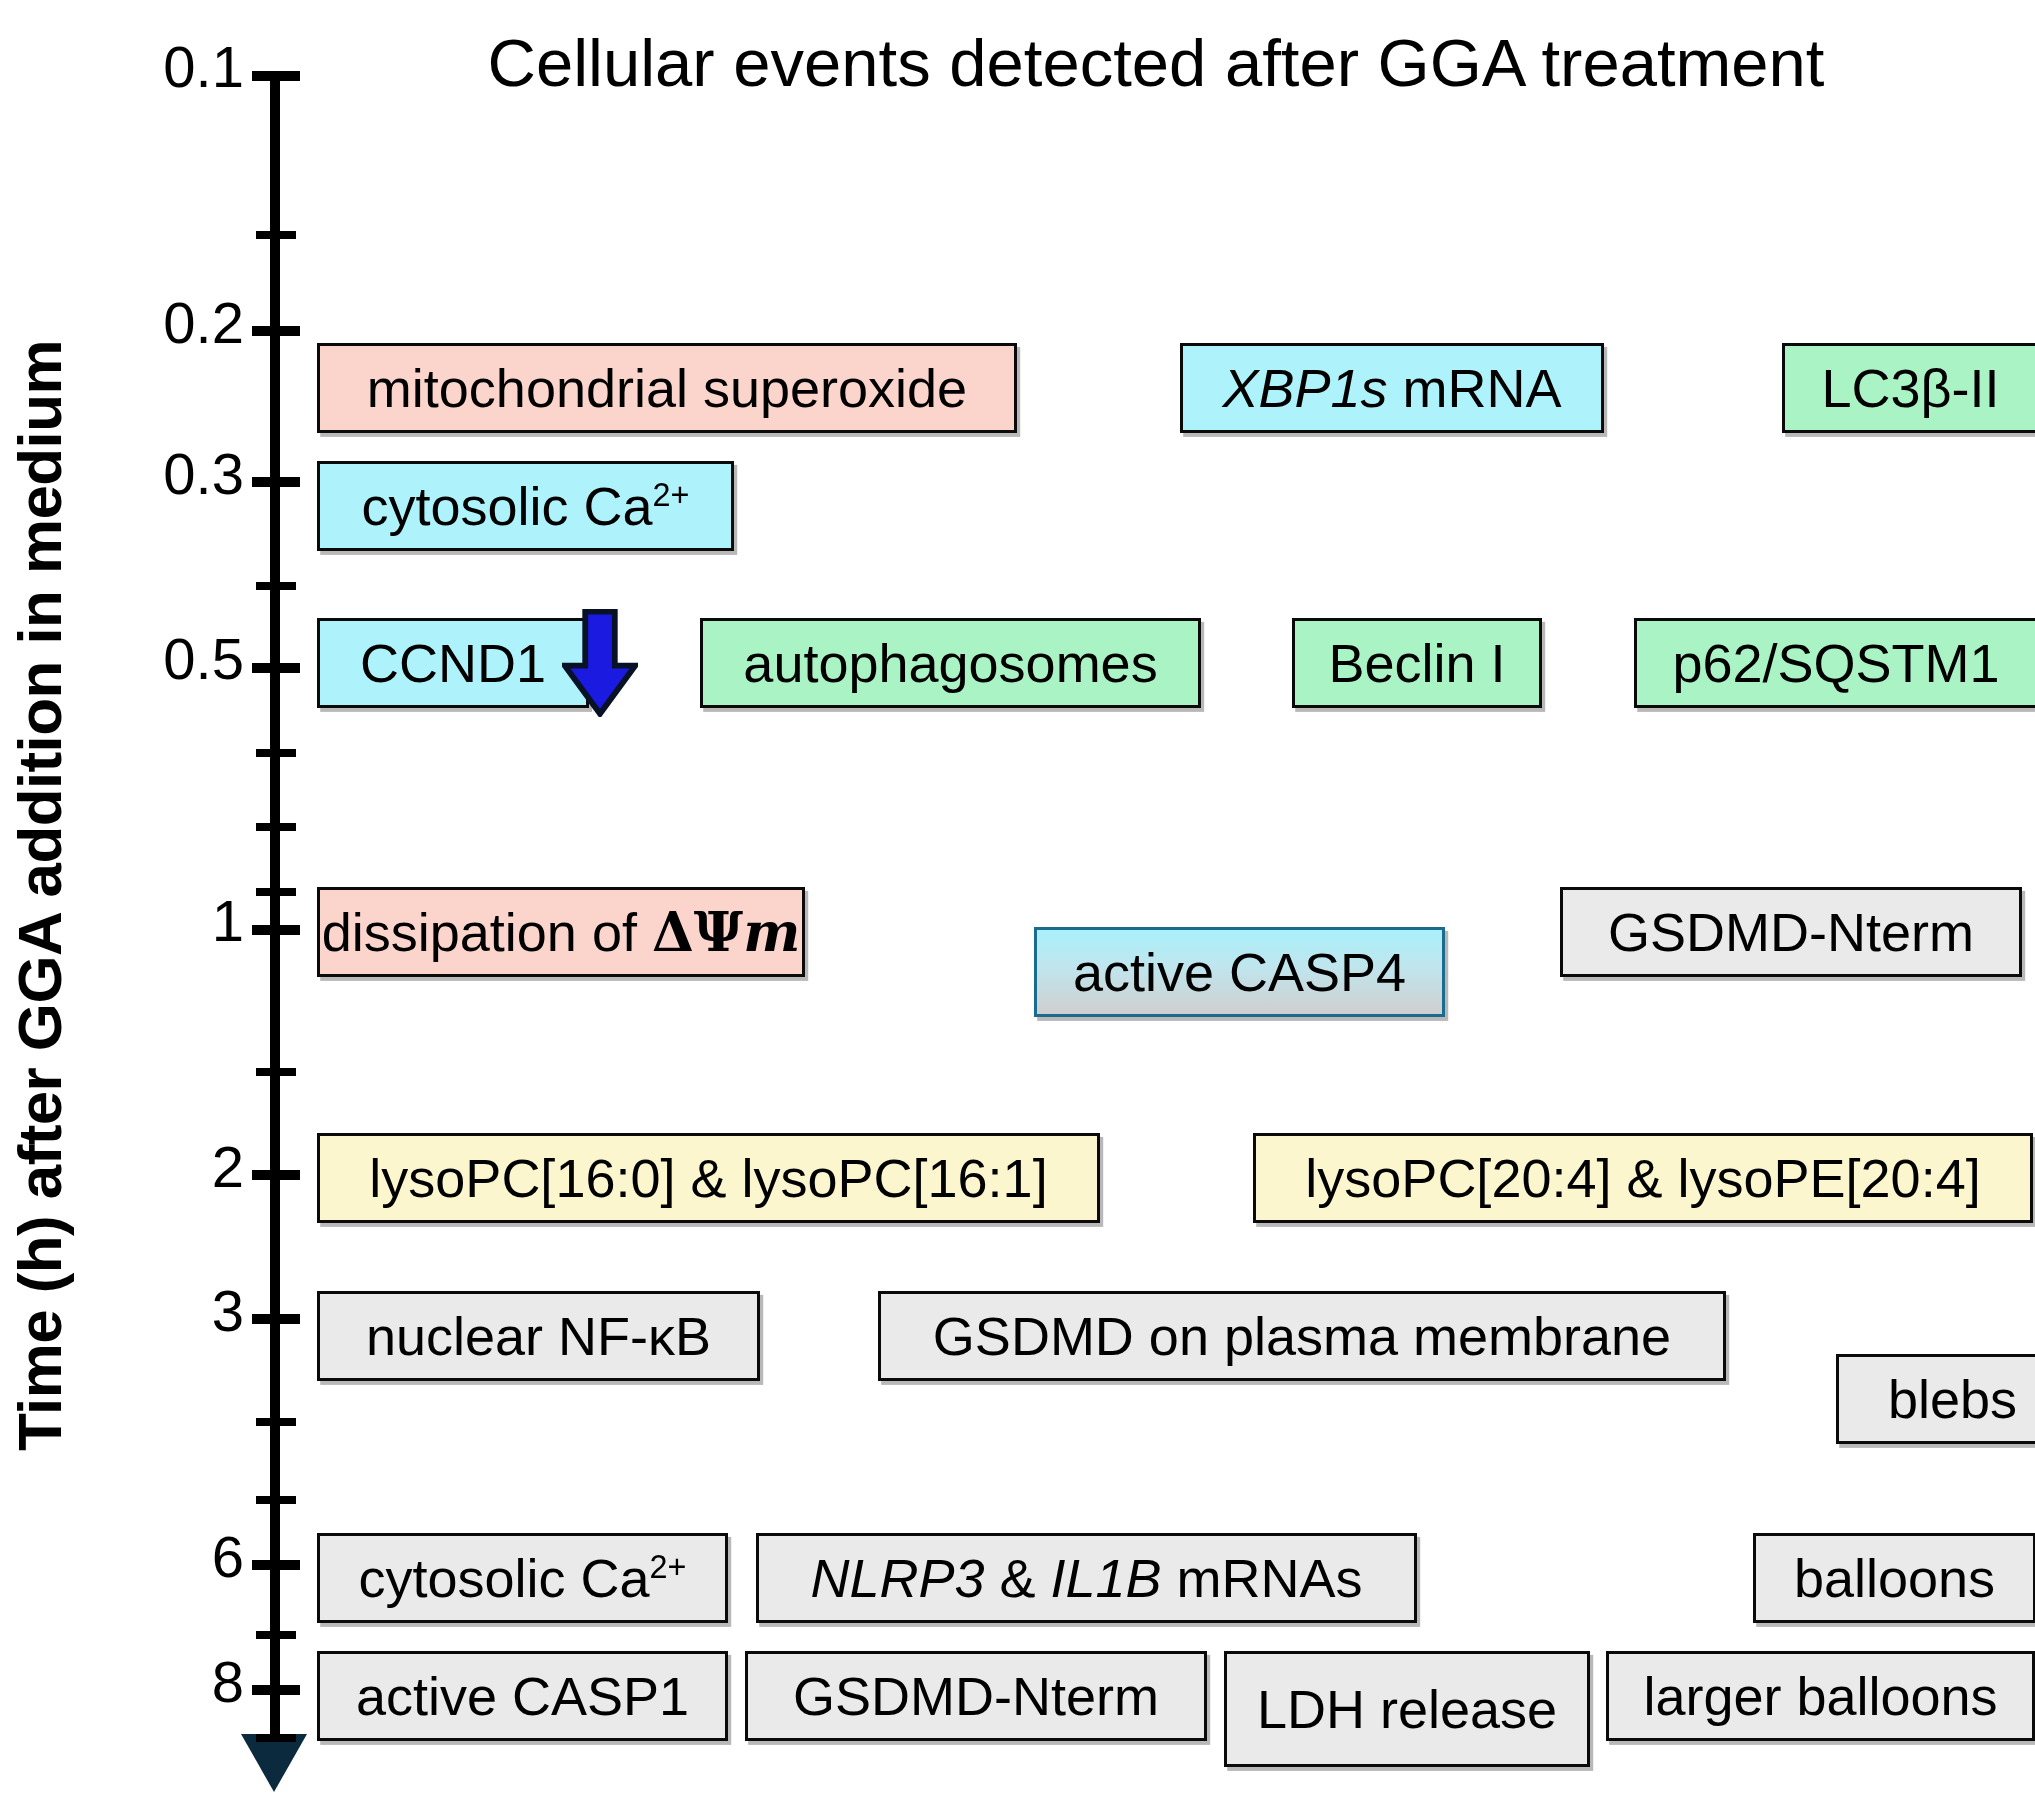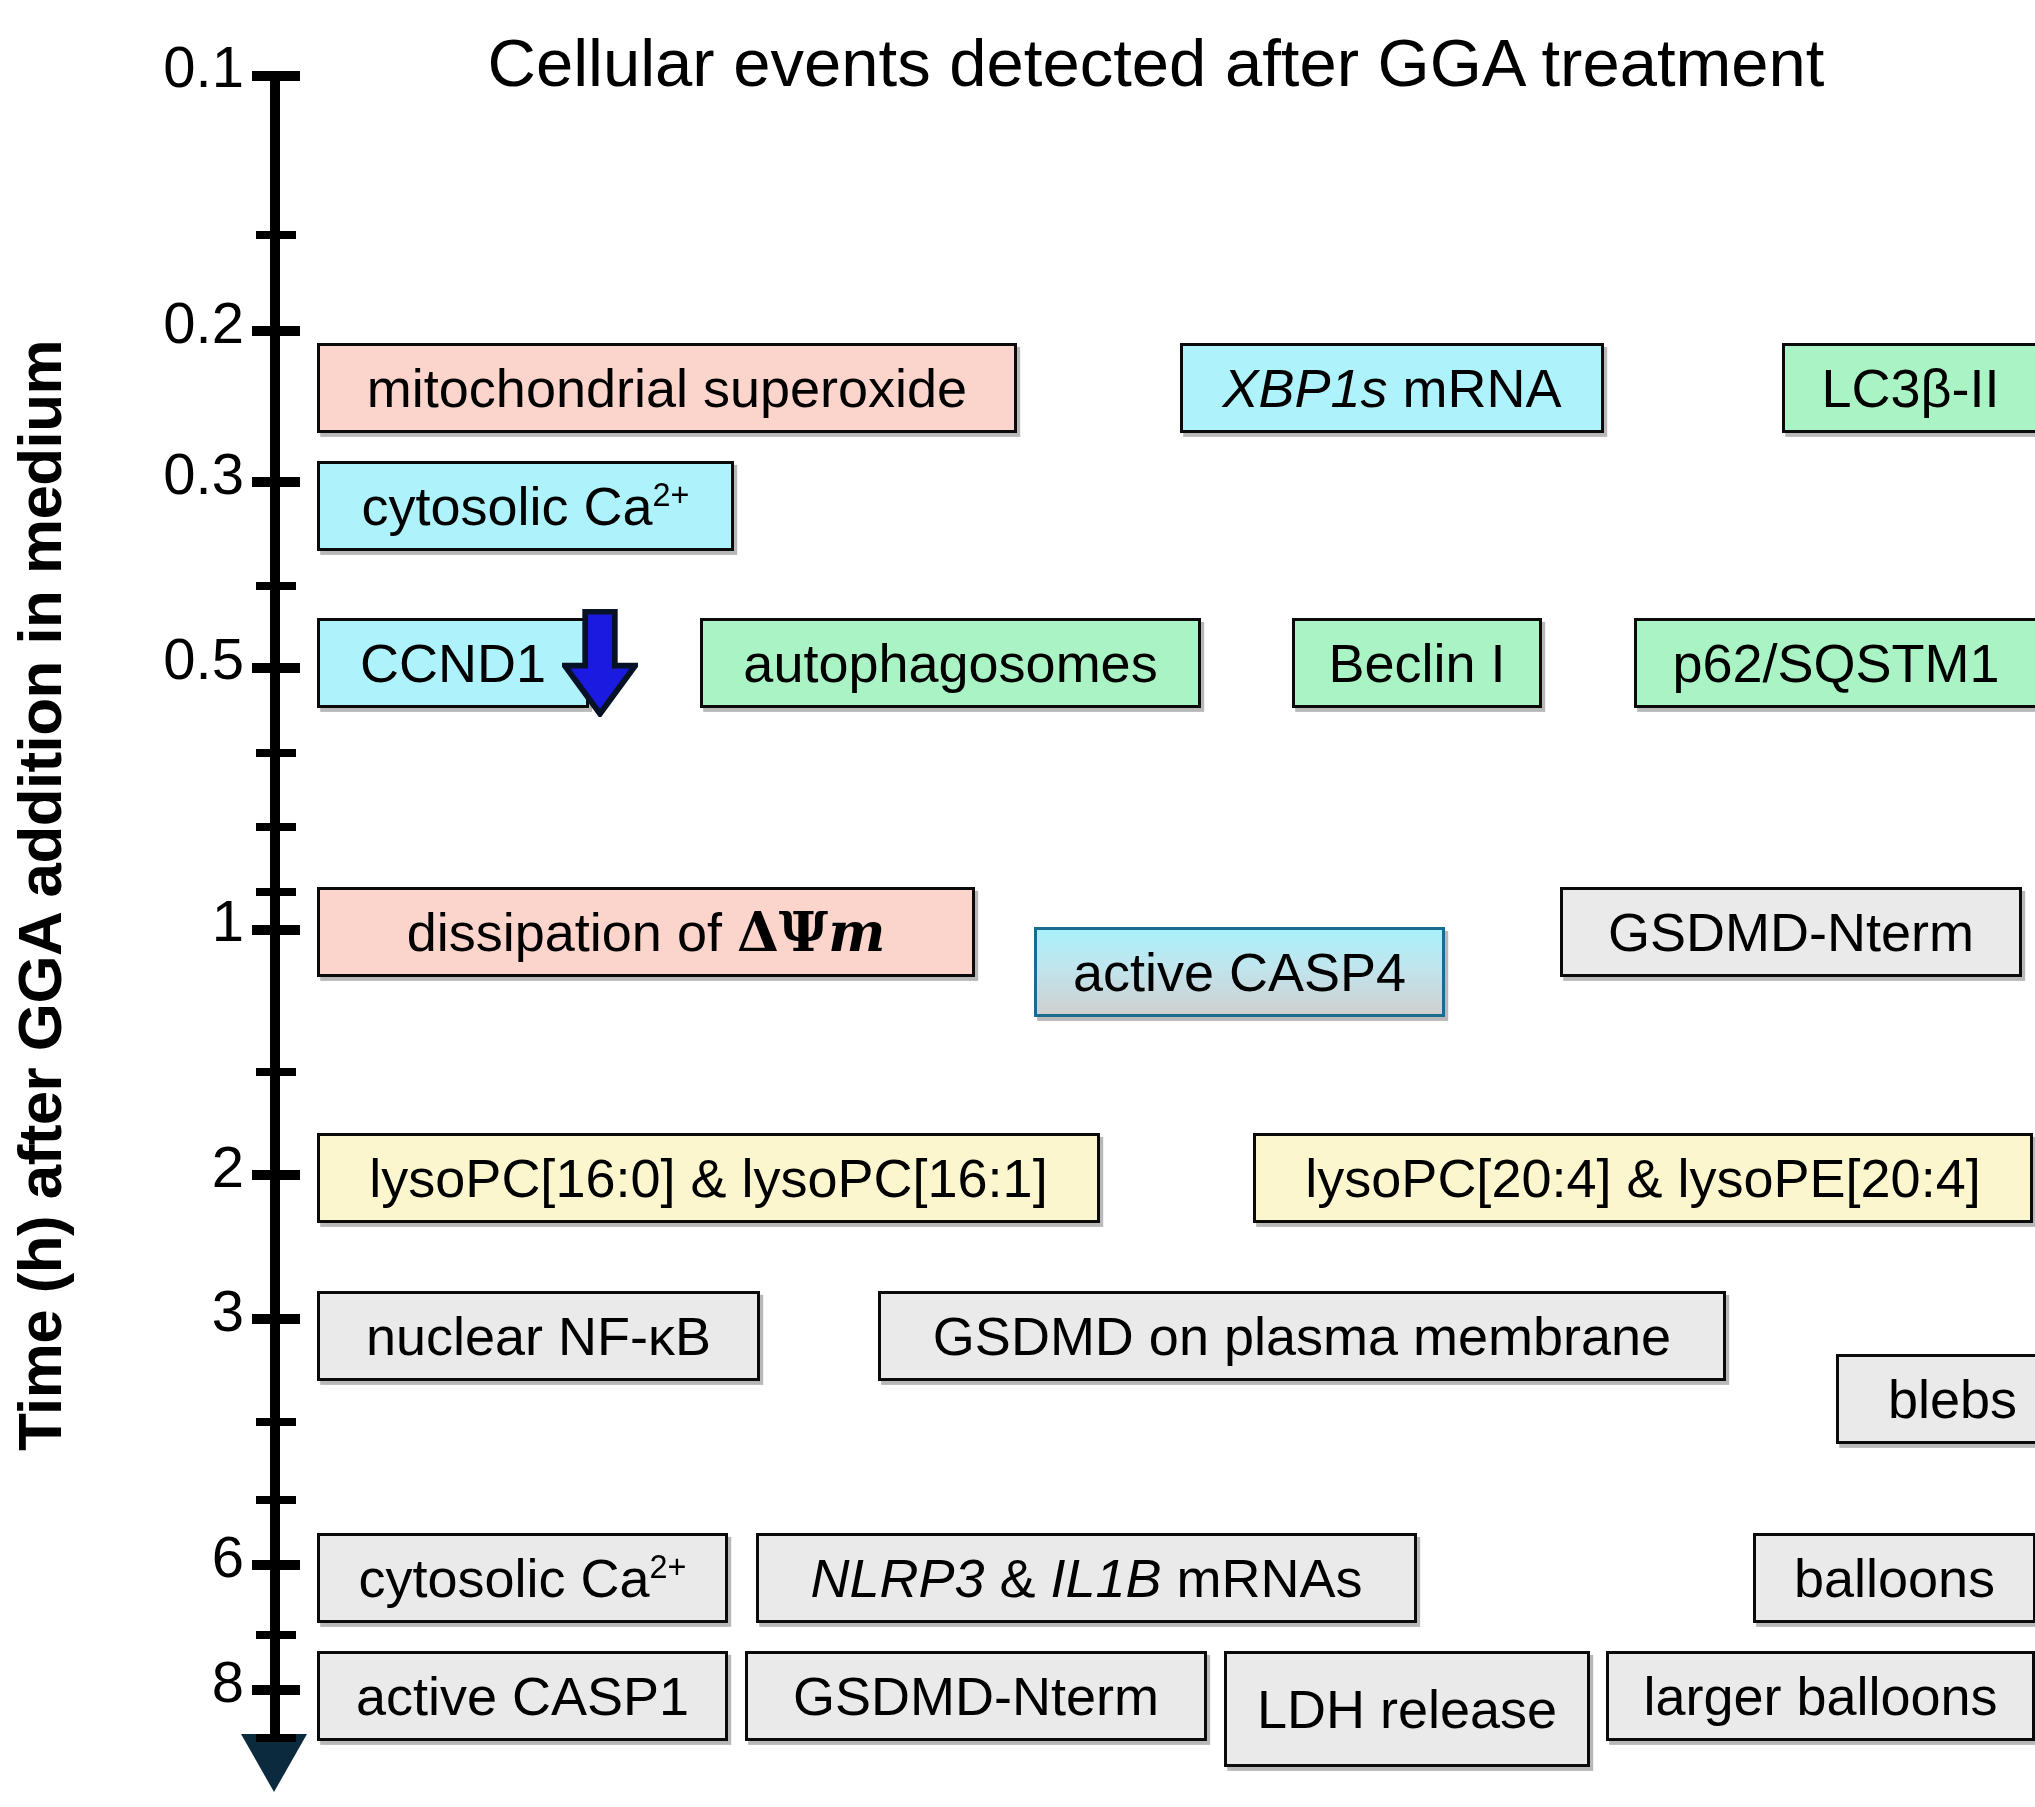--- a/index.html
+++ b/index.html
@@ -207,21 +207,21 @@
   </div>
 
   <div class="evt c-green" style="left:1292px; top:618px; width:250px; height:90px;">
     <span>Beclin I</span>
   </div>
 
   <div class="evt c-green" style="left:1634px; top:618px; width:404px; height:90px;">
     <span>p62/SQSTM1</span>
   </div>
 
-  <div class="evt c-pink" style="left:317px; top:887px; width:658px; height:90px;">
+  <div class="evt c-pink" style="left:317px; top:887px; width:488px; height:90px;">
     <span><span>dissipation of </span><span class="psi">ΔΨ</span><span class="psi-m">m</span></span>
   </div>
 
   <div class="evt c-grad" style="left:1034px; top:887px; width:411px; height:90px;">
     <span>active CASP4</span>
   </div>
 
   <div class="evt c-gray" style="left:1560px; top:887px; width:462px; height:90px;">
     <span>GSDMD-Nterm</span>
   </div>

